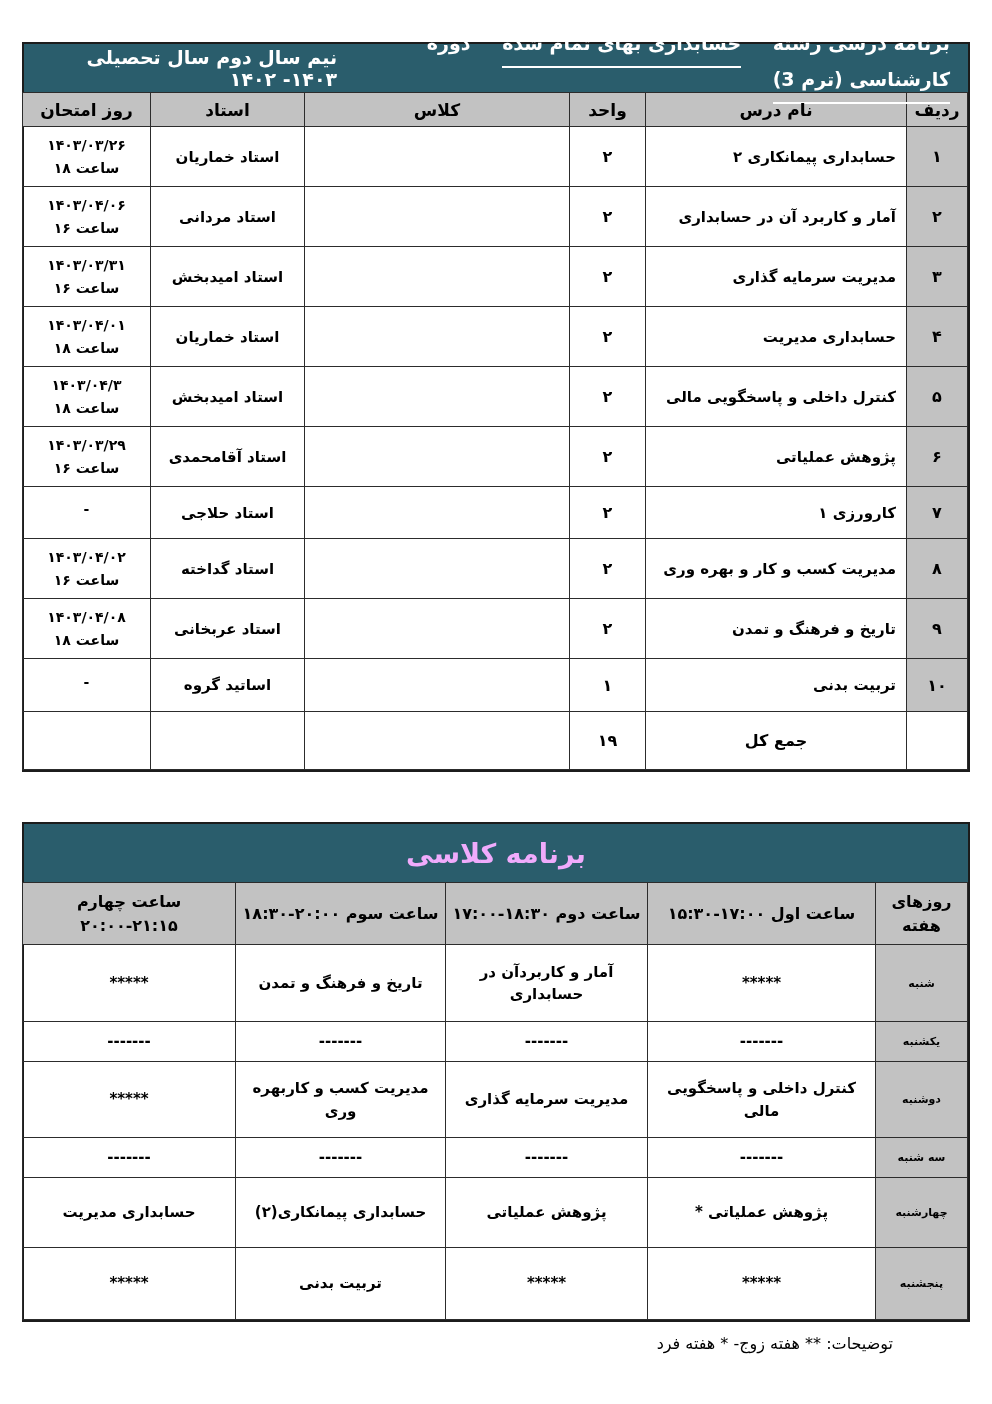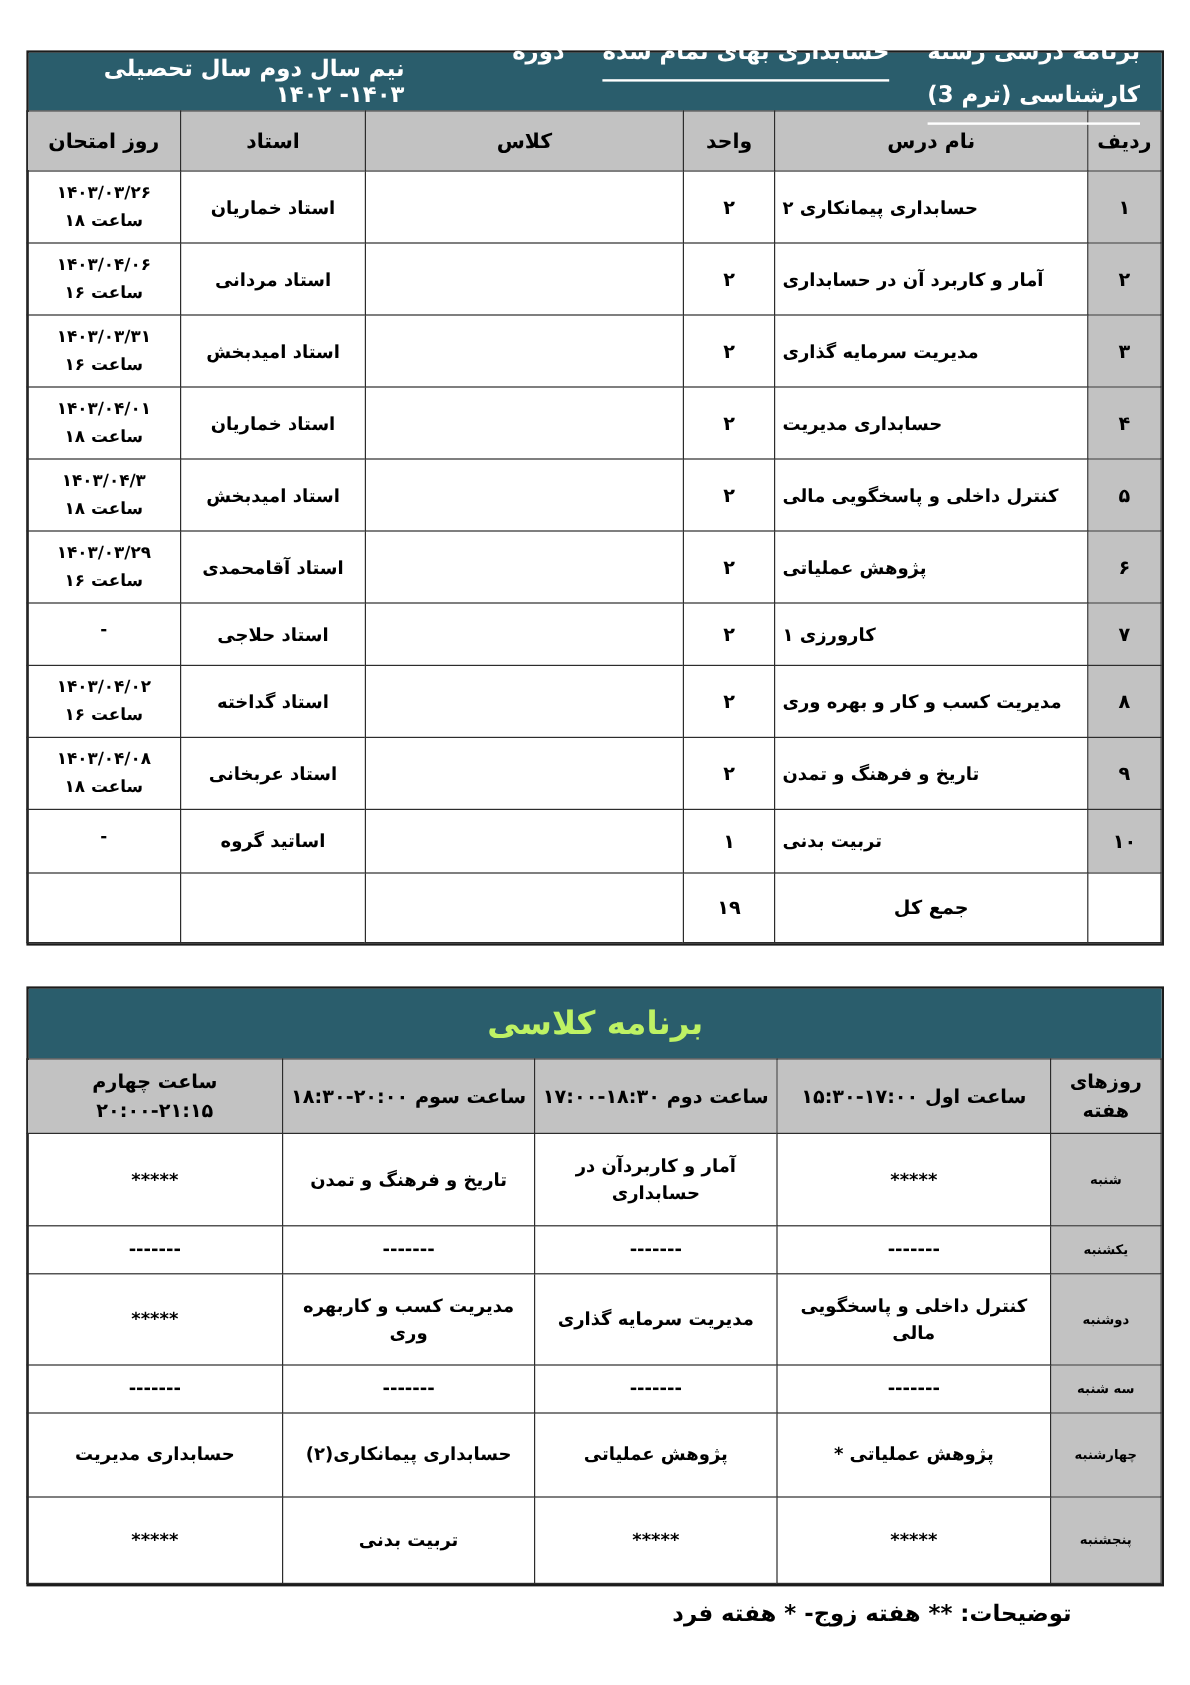--- a/index.html
+++ b/index.html
@@ -19,52 +19,52 @@
 
   
   .titlebar{
     background:var(--teal);color:#fff;
     display:flex;justify-content:space-between;align-items:center;
     padding:0 18px;height:48px;font-size:19px;
   }
   .title-right span{margin-left:25px;display:inline-block;}
   .underlined{border-bottom:2px solid #fff;padding-bottom:12px;}
   .titlebar2{
-    background:var(--teal);color:#bef264;height:58px;
+    background:var(--teal);color:#f0abfc;height:58px;
     display:flex;justify-content:center;align-items:center;
     font-size:27px;letter-spacing:1px;
   }
 
   
   table{border-collapse:collapse;table-layout:fixed;width:100%;}
   td,th{
     border:1px solid #2c2c2c;text-align:center;vertical-align:middle;
     padding:2px 6px;font-weight:bold;overflow:hidden;
   }
-  thead th{background:var(--gray);font-size:17px;height:50px;}
+  thead th{background:var(--gray);font-size:17px;height:34px;}
   .radif{background:var(--gray);font-size:16px;}
-  .cname{text-align:left;padding-right:10px;font-size:15px;}
+  .cname{text-align:right;padding-right:10px;font-size:15px;}
   .units{font-size:16px;}
   .prof{font-size:15px;}
   .exam{font-size:14px;}
   .exam .exam-date{margin-bottom:7px;}
   .ltrnum{direction:ltr;unicode-bidi:isolate;display:inline-block;}
   .h60{height:60px;} .h52{height:52px;} .h53{height:53px;} .h58{height:58px;}
   .total-label{font-size:16px;}
   .total-radif{background:#fff;}
 
   
   #schedule-section thead th{height:62px;font-size:16px;line-height:1.5;}
   .day-cell{background:var(--gray);font-size:11px;}
   .slot-cell{font-size:15px;line-height:1.5;}
   .d77{height:77px;} .d40{height:40px;} .d76{height:76px;} .d70{height:70px;} .d72{height:72px;}
 
   .footnote{
     position:absolute;top:1334px;right:99px;direction:rtl;
-    font-size:19px;font-weight:bold;
+    font-size:16px;font-weight:normal;
   }
 </style>
 </head>
 <body>
 
 <div class="page">
 
   <div class="section" id="course-section">
     <div class="titlebar">
       <div class="title-right">

